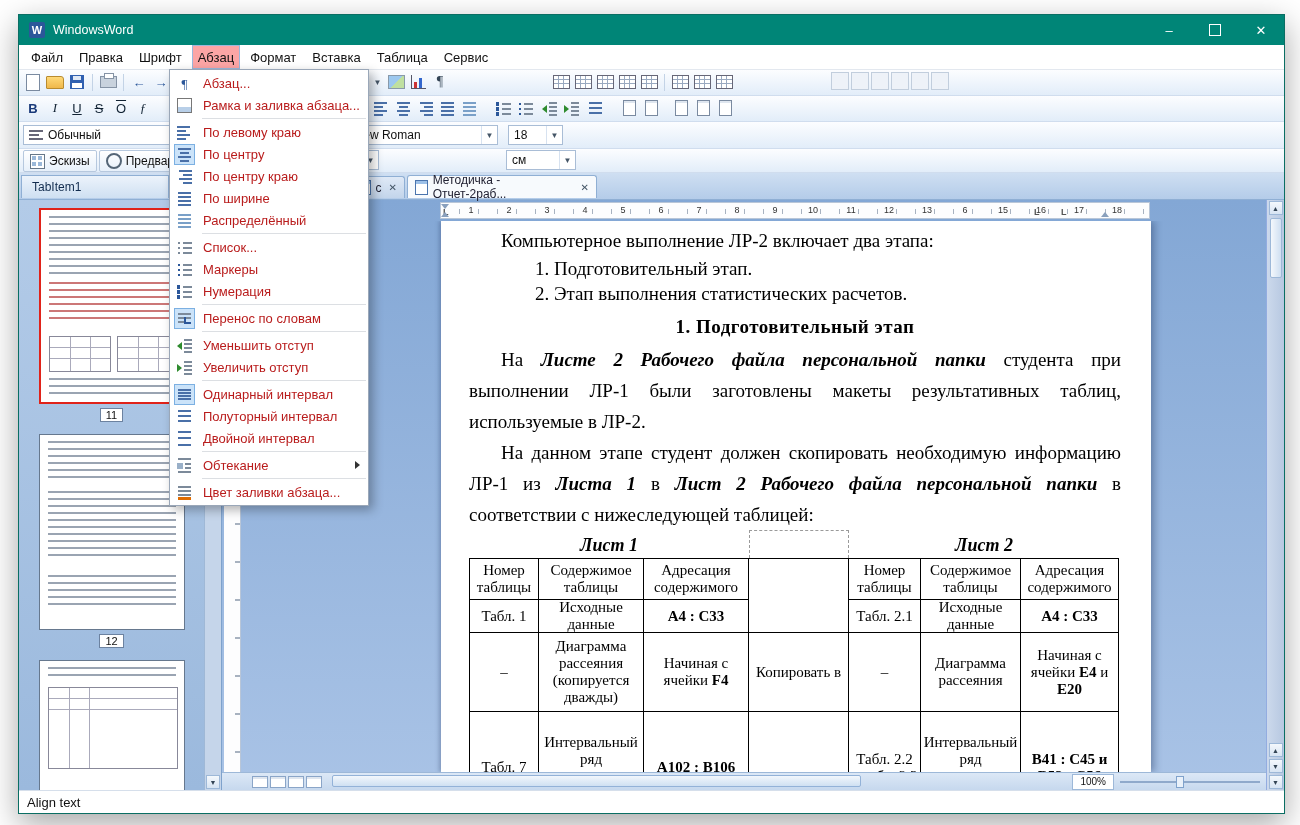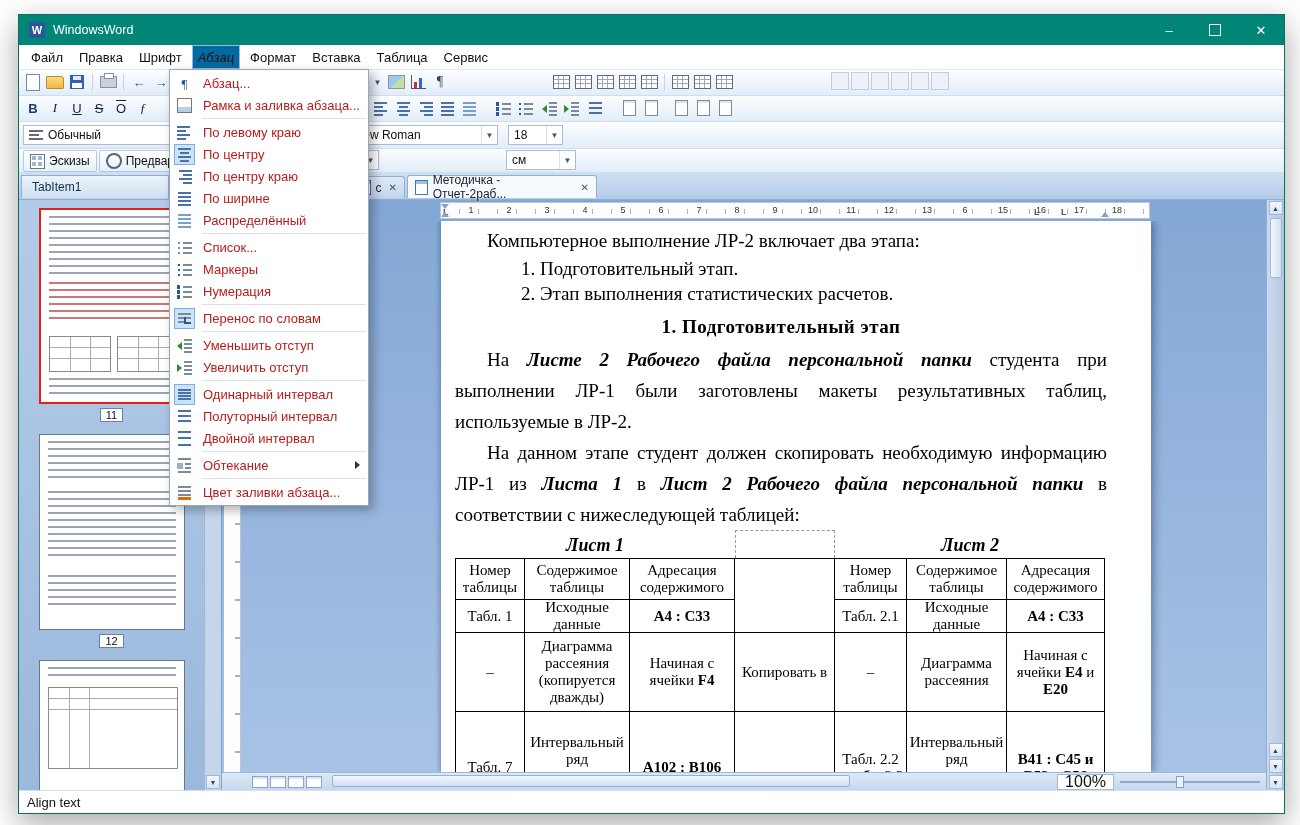--- a/index.html
+++ b/index.html
@@ -9,21 +9,21 @@
   
   .titlebar{height:30px;background:#008577;display:flex;align-items:center;color:#fff;flex:0 0 auto;}
   .t-logo{width:16px;height:16px;background:#2b579a;color:#fff;font-weight:bold;font-size:11px;display:flex;align-items:center;justify-content:center;margin:0 8px 0 10px;border-radius:2px;}
   .t-title{font-size:12.5px;}
   .t-btns{margin-left:auto;display:flex;height:100%;}
   .t-btn{width:46px;display:flex;align-items:center;justify-content:center;font-size:13px;cursor:default;}
   .max-box{width:10px;height:10px;border:1px solid #fff;display:block;}
   
   .menubar{height:24px;background:#fff;display:flex;align-items:stretch;padding-left:6px;border-bottom:1px solid #e3e8ef;flex:0 0 auto;}
   .mb-item{padding:0 5px;margin-right:4px;display:flex;align-items:center;color:#111;border:1px solid transparent;}
-  .mb-item.open{background:#0369a1;border:1px solid #9ab8dd;font-style:italic;}
+  .mb-item.open{background:#fca5a5;border:1px solid #9ab8dd;}
   
   .tbar{position:relative;background:linear-gradient(#fcfdff,#e2edf9);border-bottom:1px solid #d0ddee;flex:0 0 auto;}
   .tb1,.tb2{height:25px;} .tb3{height:26px;} .tb4{height:23px;}
   .grp{position:absolute;top:2px;display:flex;align-items:center;gap:2px;}
   .tbi{width:20px;height:20px;display:flex;align-items:center;justify-content:center;border-radius:2px;}
   .tsep{width:1px;height:17px;background:#c3d3e6;margin:0 3px;}
   .lb{width:20px;height:20px;display:flex;align-items:center;justify-content:center;font-size:13px;border-radius:2px;color:#123;}
   .lb-b{font-weight:bold;color:#1a3a7a;} .lb-i{font-style:italic;font-family:"Liberation Serif",serif;}
   .lb-u{text-decoration:underline;} .lb-s{text-decoration:line-through;} .lb-o{text-decoration:overline;}
   .lb-f{font-style:italic;font-family:"Liberation Serif",serif;}
@@ -87,39 +87,39 @@
   .indmark{position:absolute;width:0;height:0;}
   .ind-top{left:0;top:1px;border-left:4px solid transparent;border-right:4px solid transparent;border-top:5px solid #8aa0bd;}
   .ind-bot{left:0;bottom:1px;border-left:4px solid transparent;border-right:4px solid transparent;border-bottom:5px solid #8aa0bd;}
   .ind-right{left:660px;bottom:1px;border-left:4px solid transparent;border-right:4px solid transparent;border-bottom:5px solid #8aa0bd;}
   .pagerow{flex:1;display:flex;min-height:0;}
   .vruler{width:16px;flex:0 0 auto;margin-left:2px;background:#fdfdfe;border-right:1px solid #b9c6d8;position:relative;
     background-image:repeating-linear-gradient(to bottom,transparent 0 36px,#a8b2c0 36px 38px);background-size:5px 100%;background-position:11px 0;background-repeat:no-repeat;}
   .vnum{position:absolute;left:3px;font-size:9px;color:#333;}
   .canvas{flex:1;position:relative;overflow:hidden;}
   .page{position:absolute;left:200px;top:0;bottom:0;width:710px;background:#fff;box-shadow:4px 0 7px rgba(30,50,90,.35),-2px 0 4px rgba(30,50,90,.25);}
-  .content{position:absolute;left:14px;top:0;width:652px;height:100%;overflow:hidden;font-family:"Liberation Serif",serif;font-size:19px;color:#000;padding-top:4px;box-sizing:border-box;}
+  .content{position:absolute;left:28px;top:0;width:652px;height:100%;overflow:hidden;font-family:"Liberation Serif",serif;font-size:19px;color:#000;padding-top:4px;box-sizing:border-box;}
   .p{line-height:31px;text-align:justify;text-indent:32px;margin:0;}
   .listline{line-height:25px;padding-left:66px;}
   .h1{text-align:center;font-weight:bold;line-height:30px;margin:6px 0 2px;letter-spacing:.5px;}
   .bi{font-weight:bold;font-style:italic;}
   .caps{display:flex;margin-top:4px;font-weight:bold;font-style:italic;font-size:18px;line-height:22px;}
   .cap-l{width:280px;text-align:center;} .cap-m{width:100px;} .cap-r{width:270px;text-align:center;}
   .ctable{display:grid;grid-template-columns:70px 105px 105px 100px 72px 100px 98px;grid-template-rows:42px 33px 79px 112px;position:relative;font-size:15px;line-height:17px;text-align:center;margin-top:2px;width:592px;}
   .c{border-right:1px solid #000;border-bottom:1px solid #000;display:flex;align-items:center;justify-content:center;padding:1px 2px;box-sizing:border-box;}
   .bt{border-top:1px solid #000;} .bl{border-left:1px solid #000;} .b{font-weight:bold;}
   .dashbox{position:absolute;left:280px;top:-28px;width:100px;height:28px;border:1px dashed #9a9a9a;border-bottom:none;box-sizing:border-box;}
   
   .bottomrow{height:17px;display:flex;align-items:center;background:linear-gradient(#dce8f6,#c6d8ee);border-top:1px solid #9db8d8;flex:0 0 auto;}
   .pvbtns{display:flex;gap:2px;margin-left:30px;}
   .pvb{width:16px;height:12px;background:#fff;border:1px solid #8aa5c8;box-shadow:inset 0 2px 0 #dfe6ef;box-sizing:border-box;}
   .hscroll{flex:1;height:100%;position:relative;margin:0 8px;}
   .hthumb{position:absolute;left:2px;top:2px;height:12px;width:72%;background:linear-gradient(#f2f7fc,#cfe0f2);border:1px solid #93b2d8;border-radius:2px;box-sizing:border-box;}
   .zoom{display:flex;align-items:center;gap:6px;margin-right:6px;}
-  .zlabel{background:#fff;border:1px solid #9db8d8;font-size:16px;padding:0 7px;height:14px;display:flex;align-items:center;}
+  .zlabel{background:#fff;border:1px solid #9db8d8;font-size:10px;padding:0 7px;height:14px;display:flex;align-items:center;}
   .zslider{width:140px;height:14px;position:relative;}
   .zslider::before{content:"";position:absolute;left:0;right:0;top:6px;height:2px;background:#8fa9cb;}
   .zthumb{position:absolute;left:40%;top:1px;width:8px;height:12px;background:#e9f1fa;border:1px solid #7fa2cc;box-sizing:border-box;}
   .vscroll{width:17px;flex:0 0 auto;background:linear-gradient(90deg,#ccd9ec,#b7c8e1);border-left:1px solid #93ace0;display:flex;flex-direction:column;align-items:center;}
   
   .statusbar{height:22px;background:#fff;border-top:1px solid #d6dfeb;display:flex;align-items:center;padding-left:8px;font-size:13px;flex:0 0 auto;}
   
   .menu{position:absolute;left:150px;top:54px;width:200px;background:#fff;border:1px solid #9aa7b8;box-shadow:4px 4px 10px rgba(0,0,0,.3);z-index:60;padding:2px 0;box-sizing:border-box;}
   .menu-item{height:22px;display:flex;align-items:center;padding:0 8px 0 4px;color:#b91c1c;}
   .ibox{width:21px;height:21px;display:flex;align-items:center;justify-content:center;margin-right:8px;border:1px solid transparent;box-sizing:border-box;flex:0 0 auto;}

